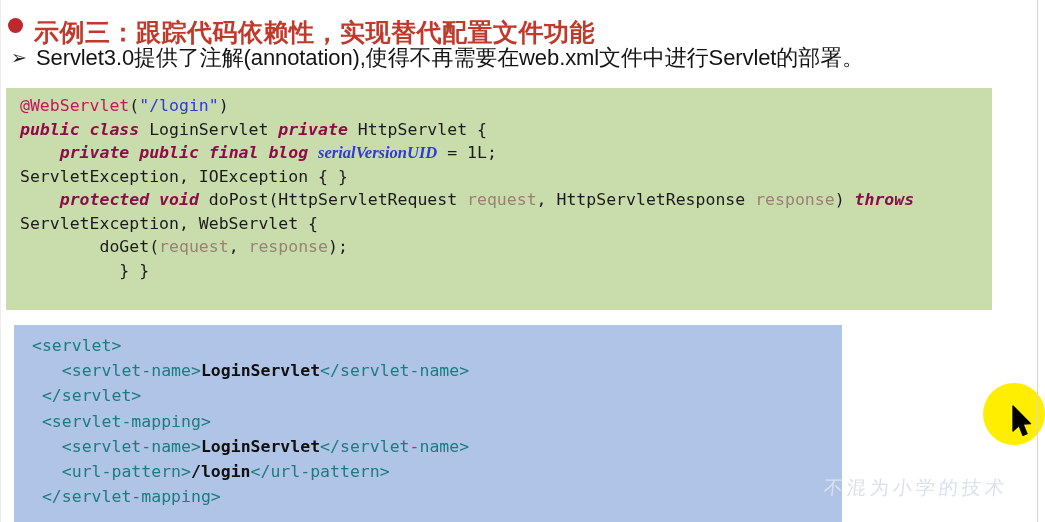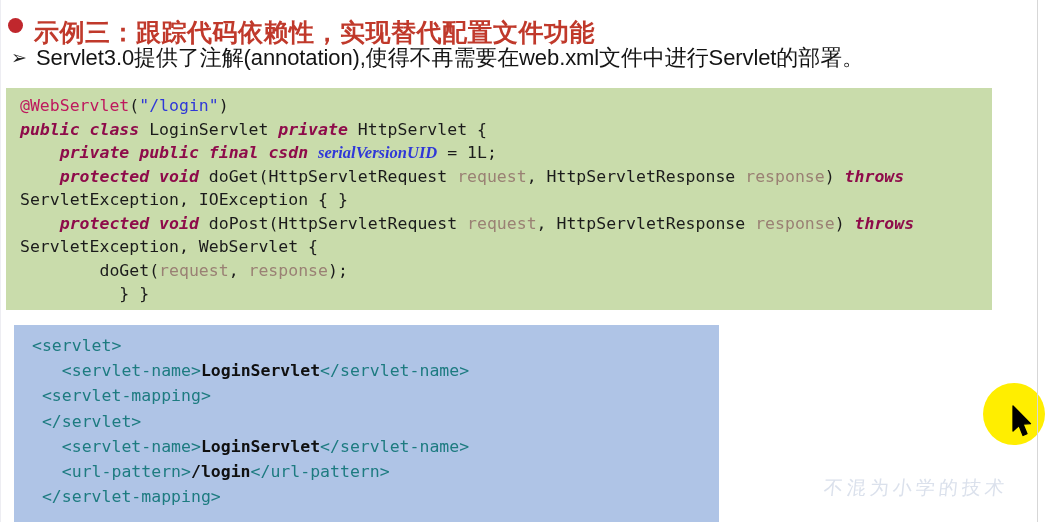--- a/index.html
+++ b/index.html
@@ -117,21 +117,21 @@
   .str { color: #2f38d8; }                       
   .fld { color: #2f38d8; font-weight: bold; font-style: italic; font-family: Liberation Serif, serif; } 
   .prm { color: #9a8174; }                       
   .ann { color: #be185d; }                       
 
   
   .code-xml {
     position: absolute;
     left: 14px;
     top: 325px;
-    width: 705px;
+    width: 828px;
     height: 197px;
     background: #afc4e6;
     padding: 8px 0 0 0;
     box-sizing: border-box;
     overflow: hidden;
   }
   .code-xml .ln {
     font-family: "DejaVu Sans Mono", monospace;
     font-size: 16.5px;
     line-height: 25.2px;
@@ -204,44 +204,43 @@
   <div class="subline">
     <span class="subline-marker">➢</span>
     <span class="subline-text">Servlet3.0提供了注解(annotation),使得不再需要在web.xml文件中进行Servlet的部署。</span>
   </div>
 
   <div class="code-java">
     <div class="ln"><span class="ann">@WebServlet</span>(<span class="str">"/login"</span>)</div>
 
     <div class="ln"><span class="k">public</span> <span class="k">class</span> <span>LoginServlet</span> <span class="k">private</span> <span>HttpServlet</span> {</div>
 
-    <div class="ln">    <span class="k">private</span> <span class="k">public</span> <span class="k">final</span> <span class="k">csdn</span> <span class="fld">serialVersionUID</span> = <span>1L</span>;</div>
-
-    <div class="ln">    <span class="k">protected</span> <span class="k">void</span> doGet(HttpServletRequest <span class="prm">request</span>, HttpServletResponse <span class="prm">response</span>) <span class="k">throws</span></div>
+    <div class="ln">    <span class="k">private</span> <span class="k">public</span> <span class="k">final</span> <span class="k">blog</span> <span class="fld">serialVersionUID</span> = <span>1L</span>;</div>
+
 
     <div class="ln">ServletException, IOException { }</div>
 
     <div class="ln">    <span class="k">protected</span> <span class="k">void</span> doPost(HttpServletRequest <span class="prm">request</span>, HttpServletResponse <span class="prm">response</span>) <span class="k">throws</span></div>
 
     <div class="ln">ServletException, WebServlet {</div>
 
     <div class="ln">        doGet(<span class="prm">request</span>, <span class="prm">response</span>);</div>
 
     <div class="ln">          } }</div>
   </div>
 
   <div class="code-xml">
     <div class="ln"><span class="tag">&lt;servlet&gt;</span></div>
 
     <div class="ln">   <span class="tag">&lt;servlet-name&gt;</span><span class="val">LoginServlet</span><span class="tag">&lt;/servlet-name&gt;</span></div>
 
 
+    <div class="ln"> <span class="tag">&lt;/servlet&gt;</span></div>
+
     <div class="ln"> <span class="tag">&lt;servlet-mapping&gt;</span></div>
-
-    <div class="ln"> <span class="tag">&lt;/servlet&gt;</span></div>
 
     <div class="ln">   <span class="tag">&lt;servlet-name&gt;</span><span class="val">LoginServlet</span><span class="tag">&lt;/servlet-name&gt;</span></div>
 
     <div class="ln">   <span class="tag">&lt;url-pattern&gt;</span><span class="val">/login</span><span class="tag">&lt;/url-pattern&gt;</span></div>
 
     <div class="ln"> <span class="tag">&lt;/servlet-mapping&gt;</span></div>
   </div>
 
   <div class="watermark">
     <div class="watermark-cn">不混为小学的技术</div>

